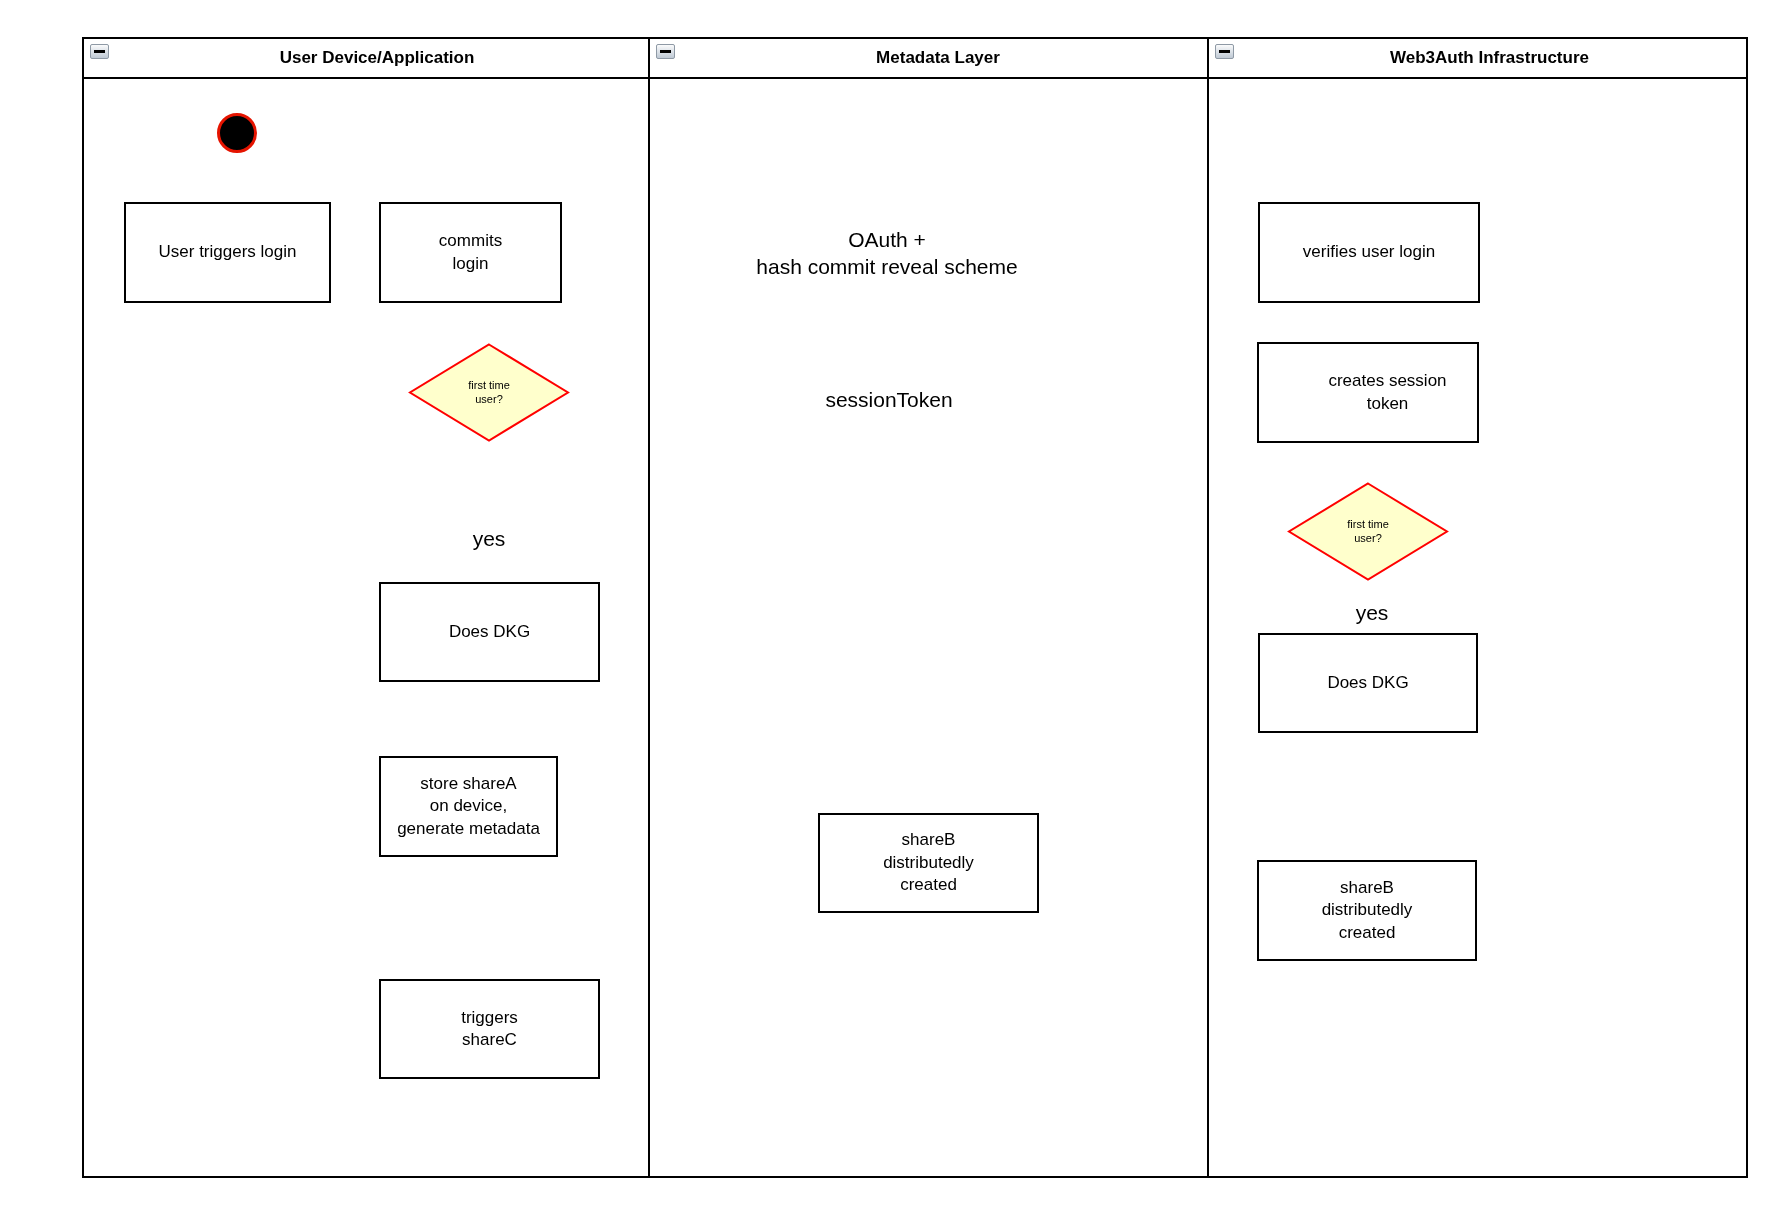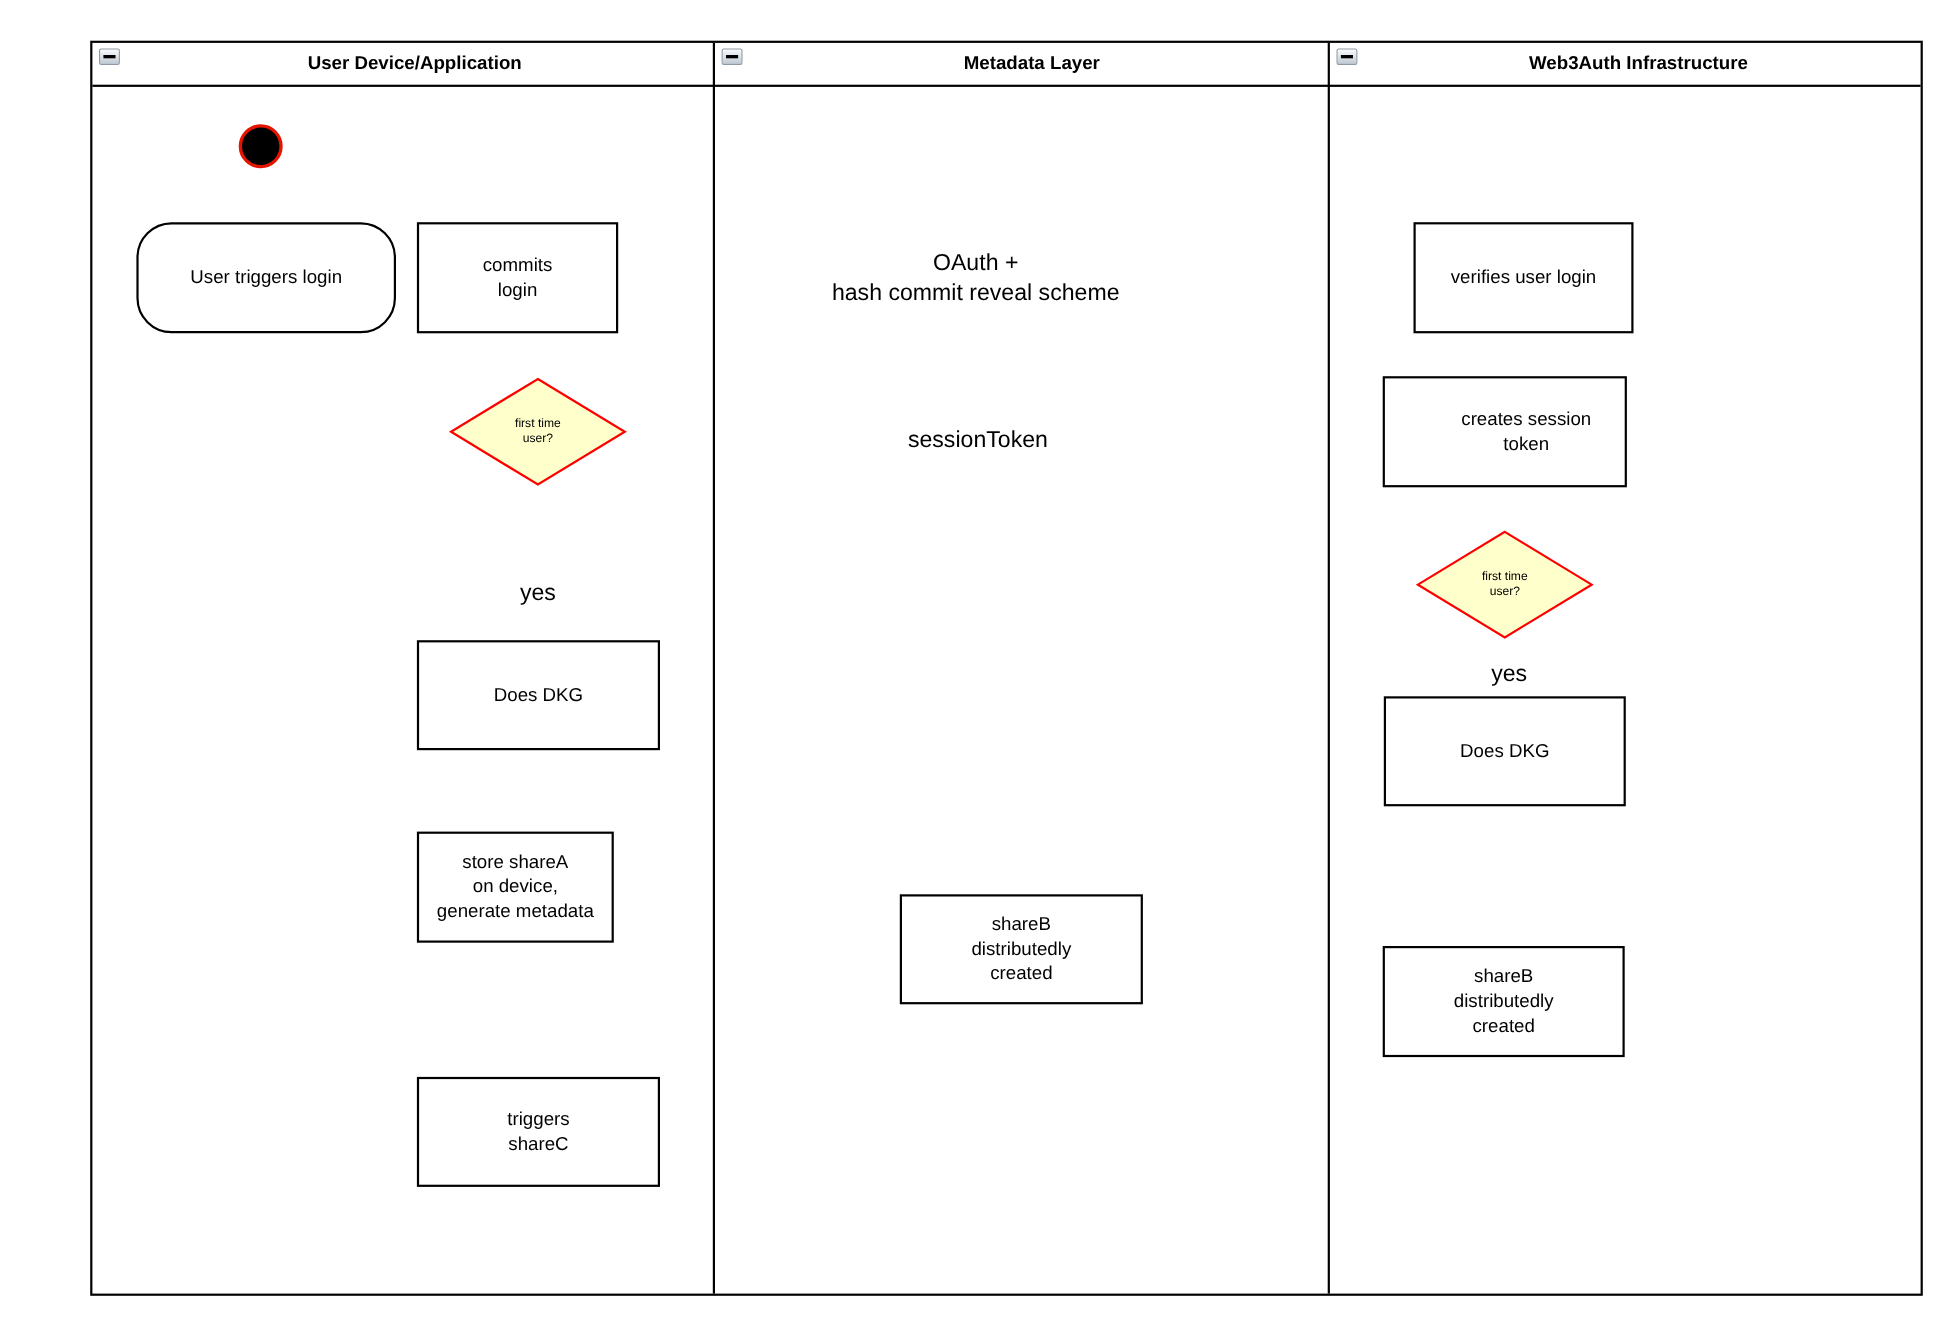--- a/index.html
+++ b/index.html
@@ -95,21 +95,21 @@
     </div>
   <div class="lane-title" style="left:651px;width:520px;">Metadata Layer</div>
 
   <div class="collapse-btn" style="left:1188px;top:44px;">
       <div class="bar"></div>
     </div>
   <div class="lane-title" style="left:1210px;width:505px;">Web3Auth Infrastructure</div>
 
   <div class="start-node" style="left:190px;top:113px;"></div>
 
-  <div class="node" style="left:97px;top:202px;width:236px;height:101px;border-radius:32px;">User triggers login</div>
+  <div class="node" style="left:97px;top:202px;width:207px;height:101px;">User triggers login</div>
 
   <div class="node" style="left:352px;top:202px;width:183px;height:101px;">commits
 login</div>
 
   <div class="decision" style="left:381px;top:343px;width:162px;height:99px;">
     <svg width="162" height="99" viewBox="0 0 162 99">
       <polygon points="81,1.5 160,49.5 81,97.5 2,49.5" fill="#ffffcc" stroke="#ff0000" stroke-width="2"></polygon>
     </svg>
     <div class="dtext">first time
 user?</div>
@@ -121,21 +121,21 @@
 on device,
 generate metadata</div>
 
   <div class="node" style="left:352px;top:979px;width:221px;height:100px;">triggers
 shareC</div>
 
   <div class="node" style="left:791px;top:813px;width:221px;height:100px;">shareB
 distributedly
 created</div>
 
-  <div class="node" style="left:1258px;top:202px;width:200px;height:101px;">verifies user login</div>
+  <div class="node" style="left:1231px;top:202px;width:222px;height:101px;">verifies user login</div>
 
   <div class="node" style="left:1230px;top:342px;width:222px;height:101px;padding-left:39px;">creates session
 token</div>
 
   <div class="decision" style="left:1260px;top:482px;width:162px;height:99px;">
     <svg width="162" height="99" viewBox="0 0 162 99">
       <polygon points="81,1.5 160,49.5 81,97.5 2,49.5" fill="#ffffcc" stroke="#ff0000" stroke-width="2"></polygon>
     </svg>
     <div class="dtext">first time
 user?</div>

